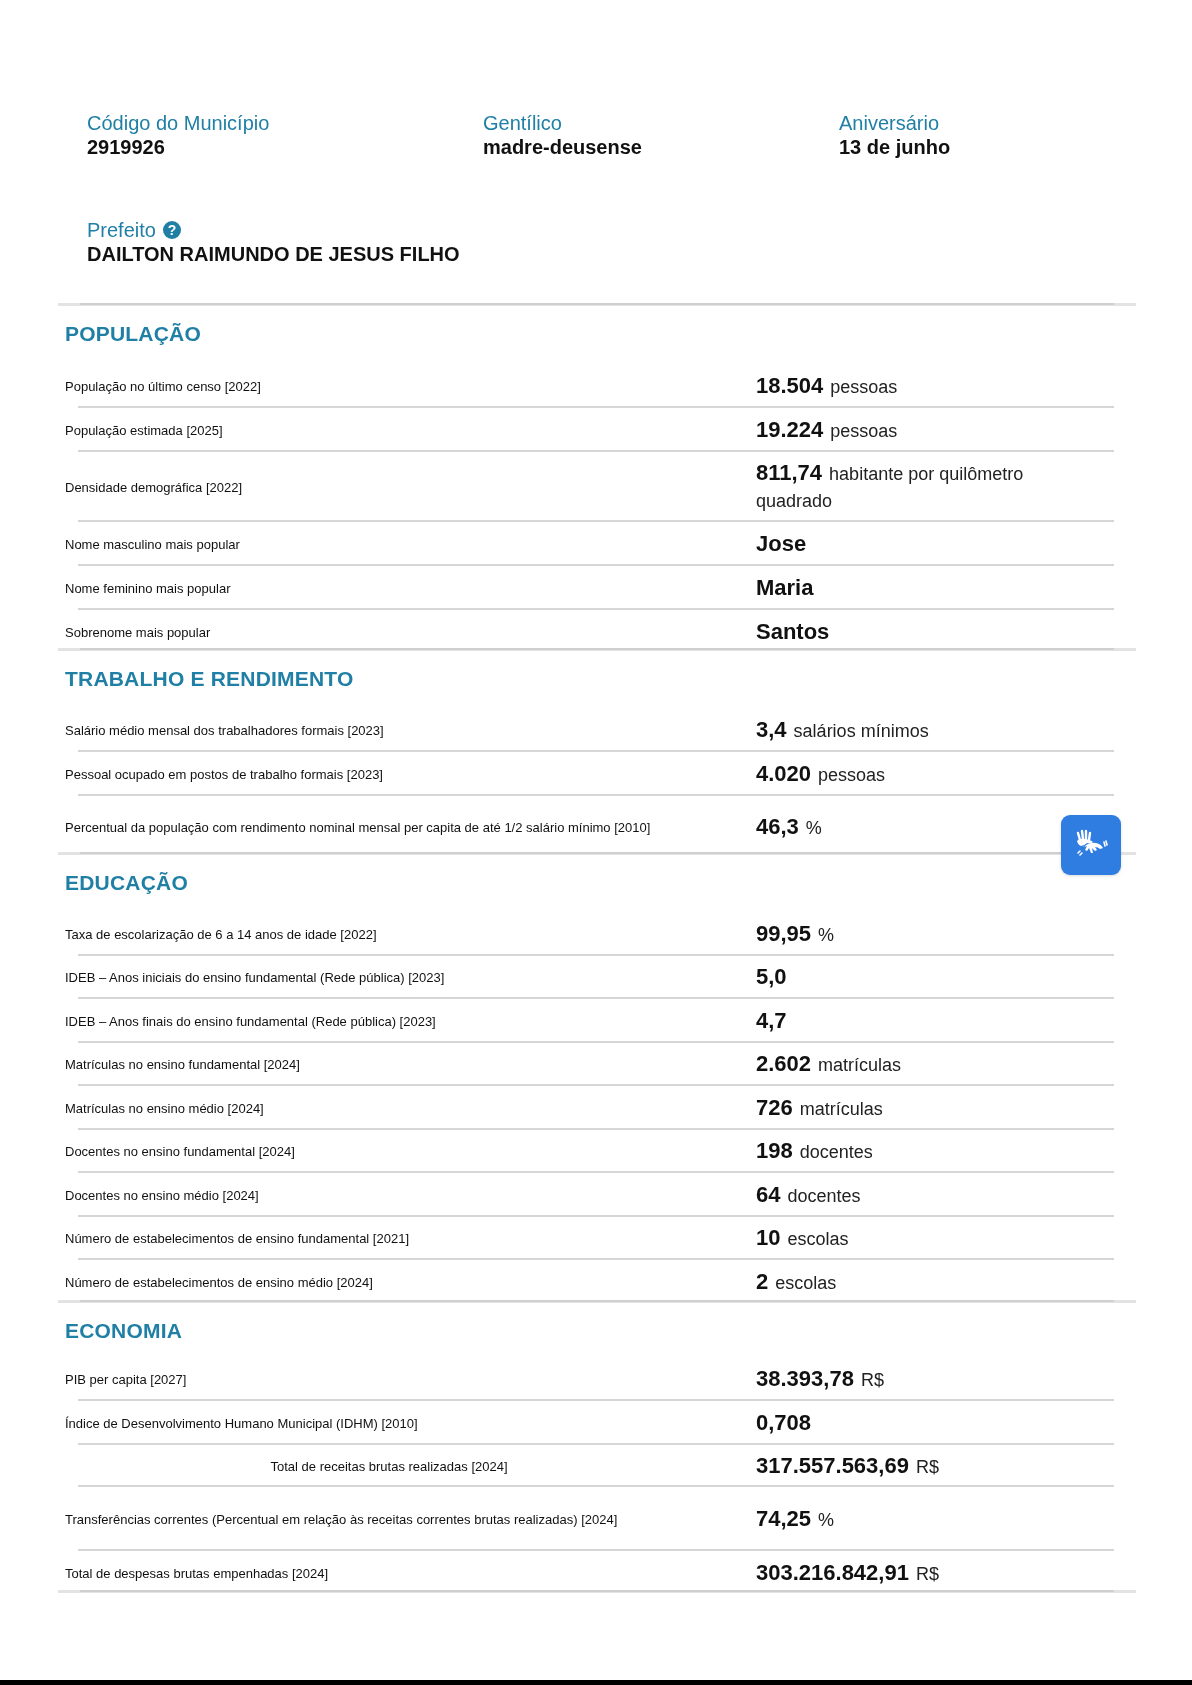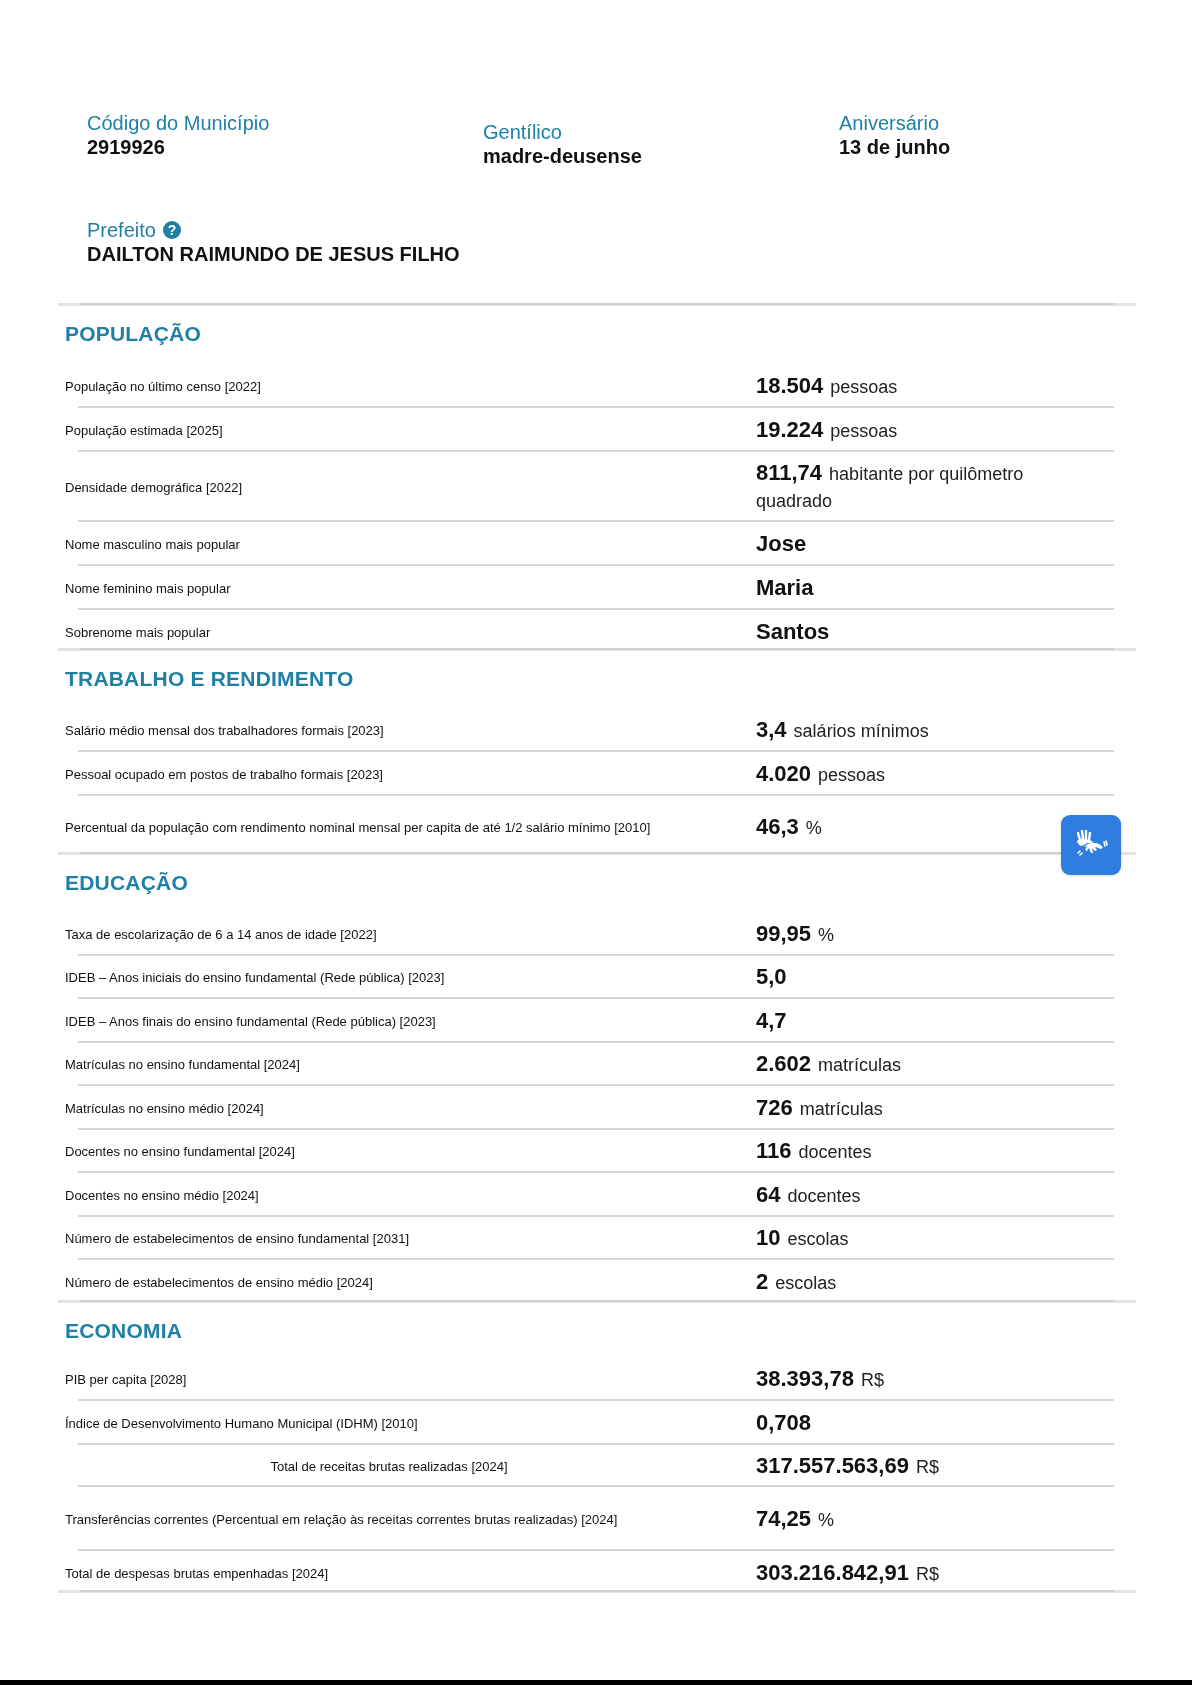--- a/index.html
+++ b/index.html
@@ -148,21 +148,21 @@
     }
   </style>
 </head>
 <body>
 
 <div>
   <div class="info-block" style="left:87px; top:111px;">
     <div class="info-label">Código do Município</div>
     <div class="info-value">2919926</div>
   </div>
-  <div class="info-block" style="left:483px; top:120px;">
+  <div class="info-block" style="left:483px; top:111px;">
     <div class="info-label">Gentílico</div>
     <div class="info-value">madre-deusense</div>
   </div>
   <div class="info-block" style="left:839px; top:111px;">
     <div class="info-label">Aniversário</div>
     <div class="info-value">13 de junho</div>
   </div>
   <div class="info-block" style="left:87px; top:218px;">
     <div class="info-label">
       <span>Prefeito</span>
@@ -241,43 +241,43 @@
     <div class="row" style="height:43px;">
       <div class="row-label">Matrículas no ensino fundamental [2024]</div>
       <div class="row-value"><span class="num">2.602</span> <span class="unit">matrículas</span></div>
     </div>
     <div class="row" style="height:44px;">
       <div class="row-label">Matrículas no ensino médio [2024]</div>
       <div class="row-value"><span class="num">726</span> <span class="unit">matrículas</span></div>
     </div>
     <div class="row" style="height:43px;">
       <div class="row-label">Docentes no ensino fundamental [2024]</div>
-      <div class="row-value"><span class="num">116</span> <span class="unit">docentes</span></div>
+      <div class="row-value"><span class="num">198</span> <span class="unit">docentes</span></div>
     </div>
     <div class="row" style="height:44px;">
       <div class="row-label">Docentes no ensino médio [2024]</div>
       <div class="row-value"><span class="num">64</span> <span class="unit">docentes</span></div>
     </div>
     <div class="row" style="height:43px;">
-      <div class="row-label">Número de estabelecimentos de ensino fundamental [2031]</div>
+      <div class="row-label">Número de estabelecimentos de ensino fundamental [2021]</div>
       <div class="row-value"><span class="num">10</span> <span class="unit">escolas</span></div>
     </div>
     <div class="row last" style="height:44px;">
       <div class="row-label">Número de estabelecimentos de ensino médio [2024]</div>
       <div class="row-value"><span class="num">2</span> <span class="unit">escolas</span></div>
     </div>
   </div>
 </div>
 
 <div class="section" style="top:1300px;">
   <div class="section-sep" style="top:0;"></div>
   <div class="section-title" style="top:19px;">ECONOMIA</div>
   <div class="rows" style="top:58px;">
     <div class="row" style="height:43px;">
-      <div class="row-label">PIB per capita [2028]</div>
+      <div class="row-label">PIB per capita [2027]</div>
       <div class="row-value"><span class="num">38.393,78</span> <span class="unit">R$</span></div>
     </div>
     <div class="row" style="height:44px;">
       <div class="row-label">Índice de Desenvolvimento Humano Municipal (IDHM) [2010]</div>
       <div class="row-value"><span class="num">0,708</span></div>
     </div>
     <div class="row" style="height:42px;justify-content:center;">
       <div class="row-label">Total de receitas brutas realizadas [2024]</div>
       <div class="row-value"><span class="num">317.557.563,69</span> <span class="unit">R$</span></div>
     </div>

